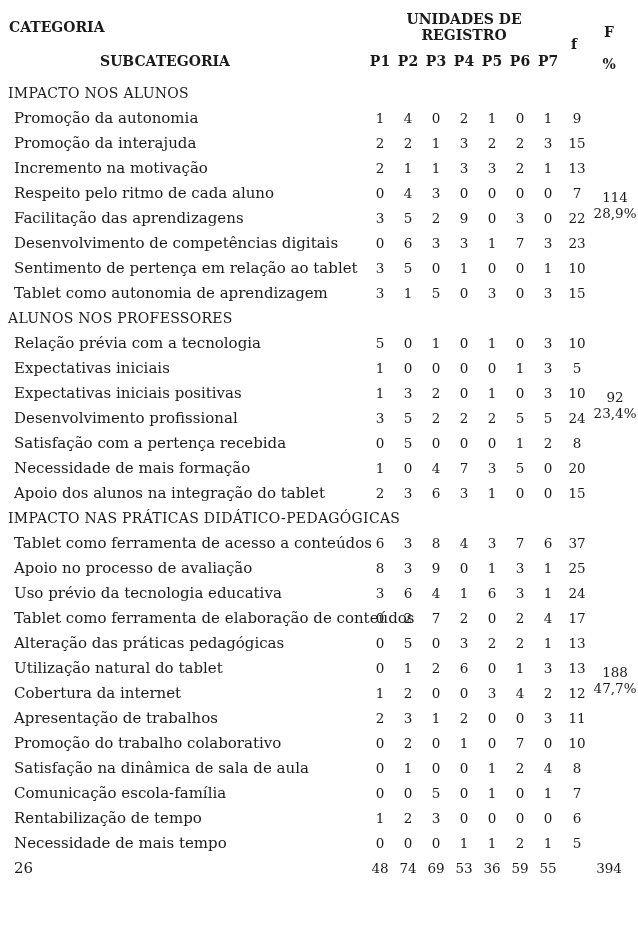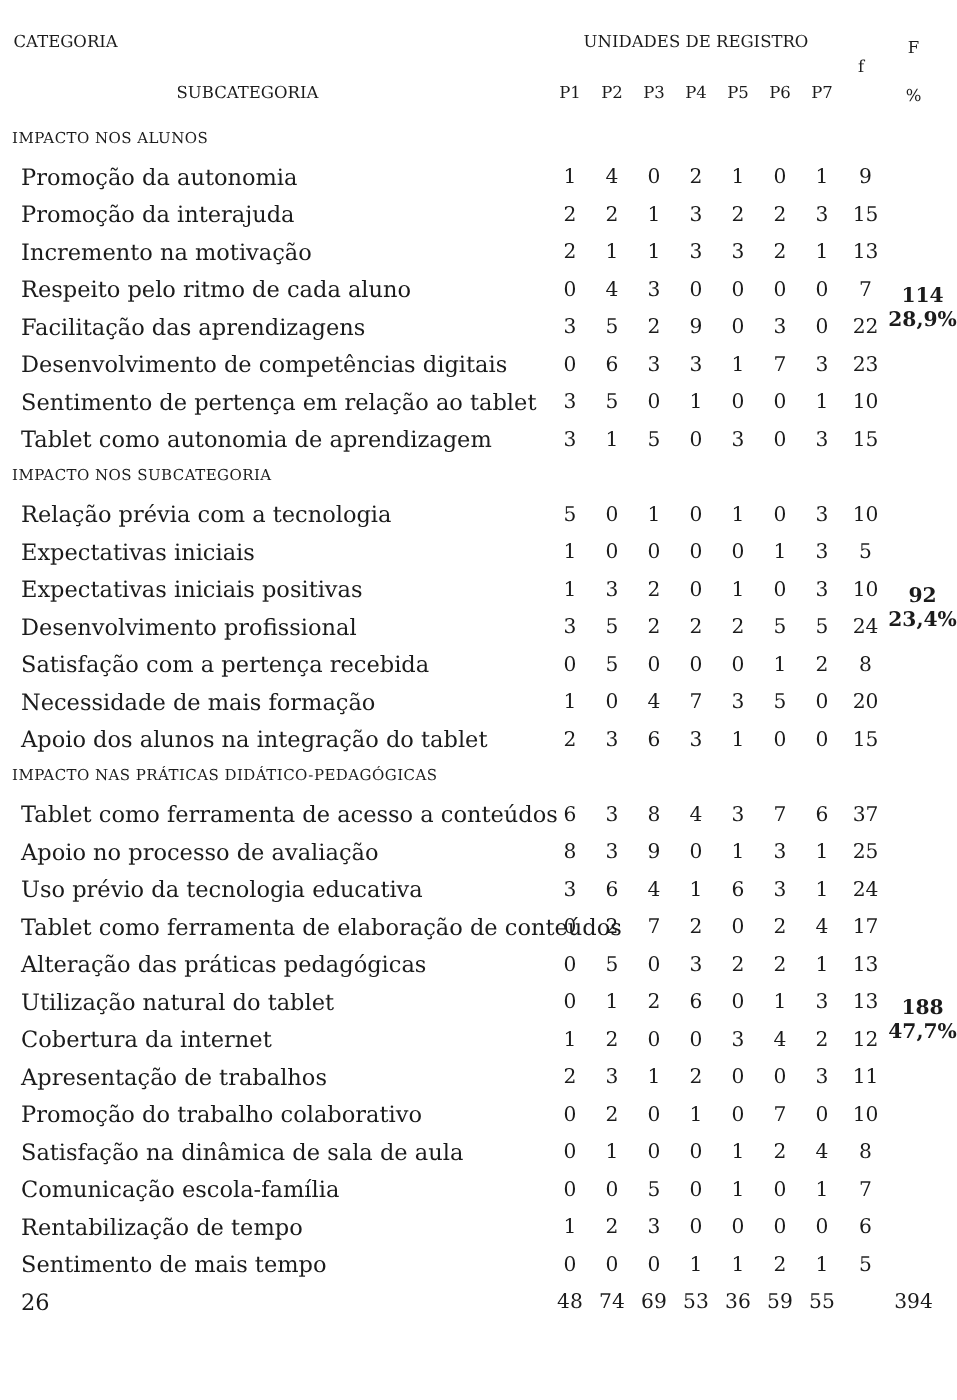--- a/index.html
+++ b/index.html
@@ -10,43 +10,43 @@
     font-size: 13.5px;
     overflow: hidden;
   }
   .page { padding-top: 8px; }
   table { border-collapse: collapse; table-layout: fixed; width: 638px; }
   col.c-label { width: 366px; }
   col.c-p { width: 28px; }
   col.c-f { width: 30px; }
   col.c-F { width: 46px; }
 
-  th { font-weight: normal; padding: 0; font-size: 11px; }
+  th { font-weight: bold; padding: 0; font-size: 14px; }
   tr.h1 { height: 38px; }
   tr.h2 { height: 34px; }
   th.cat  { text-align: left; padding-left: 9px; vertical-align: middle; }
   th.unid { text-align: center; vertical-align: middle; }
   th.fh   { vertical-align: middle; text-align: center; padding-right: 6px; }
   th.Fh   { vertical-align: middle; text-align: center; padding-right: 12px; padding-top: 8px; }
   .Fh-line { line-height: 20px; }
   .Fh-line + .Fh-line { margin-top: 12px; }
   tr.h2 th { vertical-align: middle; padding-bottom: 4px; }
   th.subcat { padding-right: 36px; }
   th.pcol   { text-align: center; }
 
   tbody tr { height: 25px; }
   td { padding: 0; vertical-align: middle; }
   .section-title {
-    padding-left: 8px; font-size: 10px;
+    padding-left: 8px; font-size: 14px;
     letter-spacing: 0.3px; white-space: nowrap;
   }
   .rowlabel { padding-left: 14px; font-size: 15px; white-space: nowrap; }
   .num  { text-align: center; font-size: 13.5px; }
   .Fnum { padding-right: 12px; }
-  .Fcell { vertical-align: middle; text-align: center; padding-right: 0; font-weight: bold; }
+  .Fcell { vertical-align: middle; text-align: center; padding-right: 0; }
   .Fline { line-height: 16px; }
 </style>
 </head>
 <body>
 
 <div class="page">
   <table>
     <colgroup>
       <col class="c-label">
       <col class="c-p">
@@ -176,21 +176,21 @@
           <td class="num">1</td>
           <td class="num">5</td>
           <td class="num">0</td>
           <td class="num">3</td>
           <td class="num">0</td>
           <td class="num">3</td>
           <td class="num">15</td>
           <td class="Fempty"></td>
         </tr>
         <tr class="section-row">
-          <td class="section-title" colspan="10">IMPACTO NOS SUBCATEGORIA</td>
+          <td class="section-title" colspan="10">ALUNOS NOS PROFESSORES</td>
         </tr>
         <tr class="data-row">
           <td class="rowlabel">Relação prévia com a tecnologia</td>
           <td class="num">5</td>
           <td class="num">0</td>
           <td class="num">1</td>
           <td class="num">0</td>
           <td class="num">1</td>
           <td class="num">0</td>
           <td class="num">3</td>
@@ -414,21 +414,21 @@
           <td class="num">2</td>
           <td class="num">3</td>
           <td class="num">0</td>
           <td class="num">0</td>
           <td class="num">0</td>
           <td class="num">0</td>
           <td class="num">6</td>
           <td class="Fempty"></td>
         </tr>
         <tr class="data-row">
-          <td class="rowlabel">Sentimento de mais tempo</td>
+          <td class="rowlabel">Necessidade de mais tempo</td>
           <td class="num">0</td>
           <td class="num">0</td>
           <td class="num">0</td>
           <td class="num">1</td>
           <td class="num">1</td>
           <td class="num">2</td>
           <td class="num">1</td>
           <td class="num">5</td>
           <td class="Fempty"></td>
         </tr>

